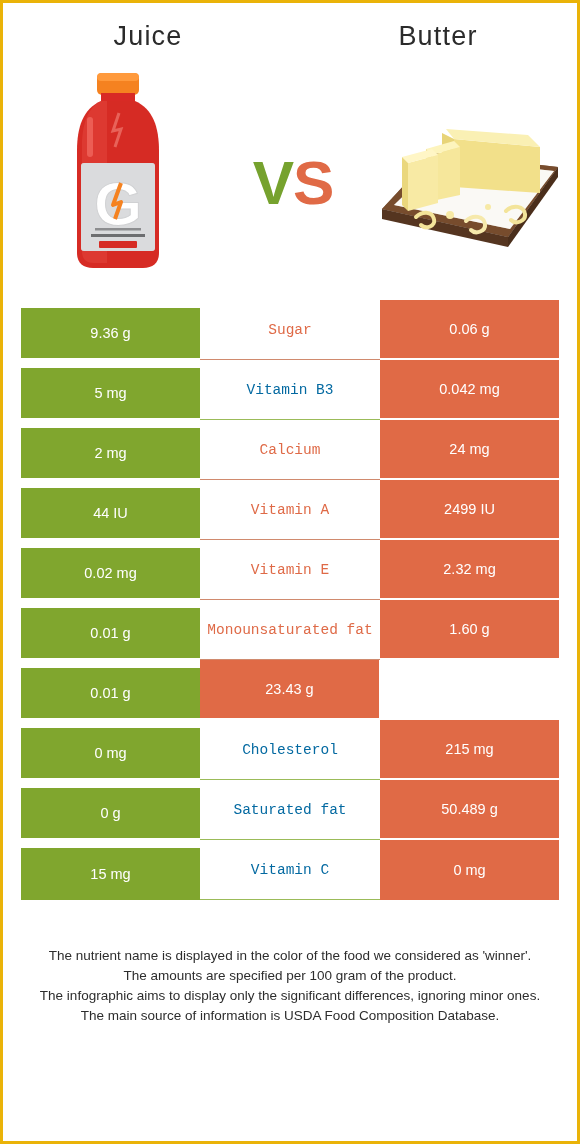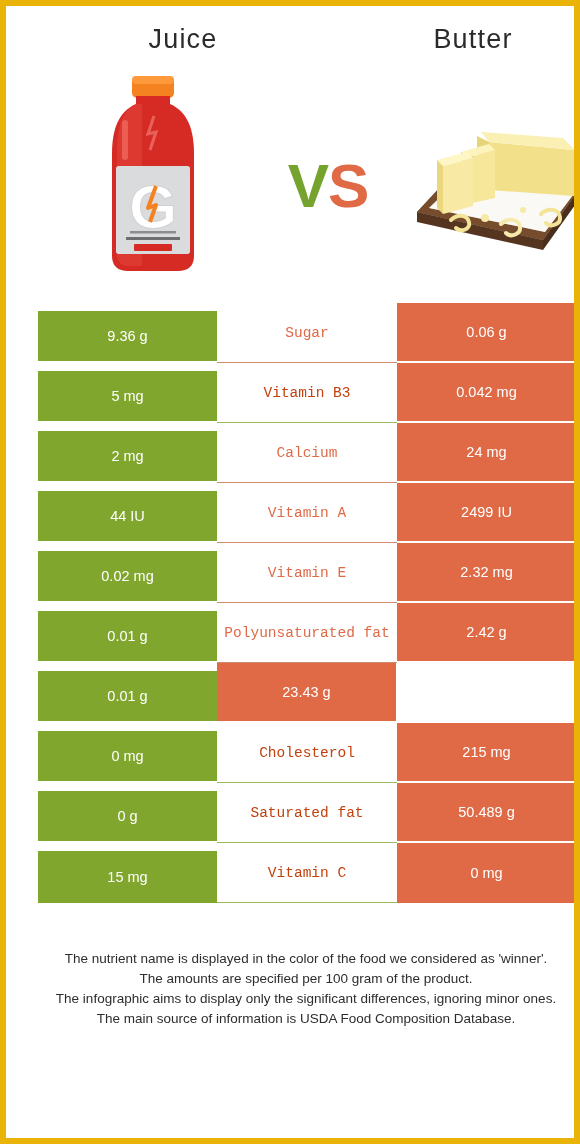--- a/index.html
+++ b/index.html
@@ -9,23 +9,22 @@
     height: 1144px;
     background: #ffffff;
     font-family: "Liberation Sans", sans-serif;
   }
 
   #page {
     position: relative;
     width: 580px;
     height: 1144px;
     background: #ffffff;
-    border: 6px solid #eab308;
+    border: 3px solid #eab308;
     overflow: hidden;
-    padding-left: 32px;
   }
 
   
   .header-titles {
     position: relative;
     height: 62px;
   }
   .title {
     position: absolute;
     top: 18px;
@@ -101,21 +100,21 @@
   }
   .cell-right {
     width: 179px;
     background: #e06a46;
     color: #ffffff;
     border-bottom: 2px solid #ffffff;
   }
   .row:last-child .cell-left,
   .row:last-child .cell-right { border-bottom: none; }
 
-  .cell-mid.win-green  { color: #c2410c; border-bottom: 1px solid #9bbb59; }
+  .cell-mid.win-green  { color: #0369a1; border-bottom: 1px solid #9bbb59; }
   .cell-mid.win-orange { color: #df6a47; border-bottom: 1px solid #d08a6e; }
 
   
   .footer {
     margin: 46px auto 12px;
     width: 520px;
     text-align: center;
     font-size: 13.5px;
     line-height: 20px;
     color: #2d2d2d;
@@ -228,22 +227,22 @@
     </div>
 
     <div class="row">
       <div class="cell cell-left">0.02 mg</div>
       <div class="cell cell-mid win-orange">Vitamin E</div>
       <div class="cell cell-right">2.32 mg</div>
     </div>
 
     <div class="row">
       <div class="cell cell-left">0.01 g</div>
-      <div class="cell cell-mid win-orange">Polyunsaturated fat</div>
-      <div class="cell cell-right">2.42 g</div>
+      <div class="cell cell-mid win-orange">Monounsaturated fat</div>
+      <div class="cell cell-right">1.60 g</div>
     </div>
 
     <div class="row">
       <div class="cell cell-left">0.01 g</div>
       <div class="cell cell-right">23.43 g</div>
     </div>
 
     <div class="row">
       <div class="cell cell-left">0 mg</div>
       <div class="cell cell-mid win-green">Cholesterol</div>

